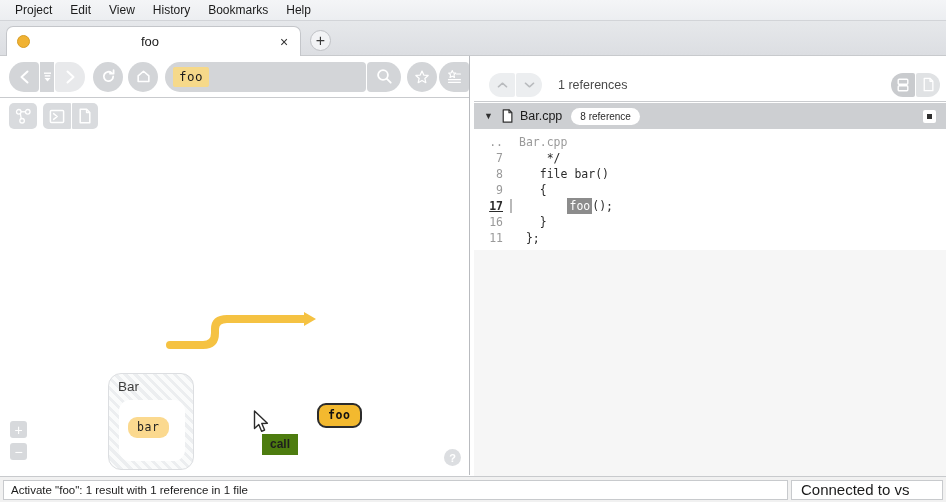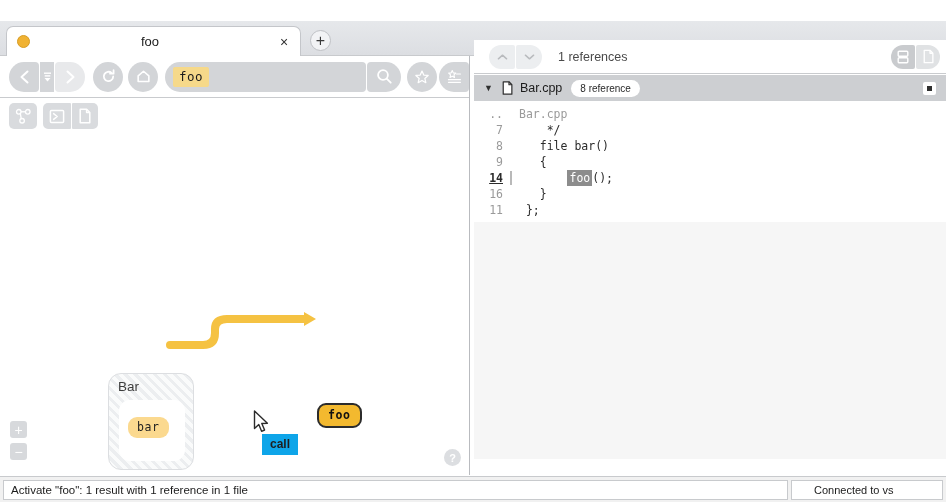--- a/index.html
+++ b/index.html
@@ -57,21 +57,21 @@
     display: flex; align-items: center; justify-content: center;
     font-size: 16px; color: #3a3a3a; line-height: 1;
   }
 
   
   .left-pane {
     position: absolute; left: 0; top: 56px; width: 470px; height: 419px;
     background: #ffffff; border-right: 1px solid #b9bbbf;
   }
   .right-pane {
-    position: absolute; left: 474px; top: 40px; width: 472px; height: 419px;
+    position: absolute; left: 474px; top: 68px; width: 472px; height: 419px;
     background: #ffffff;
   }
   .splitter {
     position: absolute; left: 470px; top: 56px; width: 4px; height: 419px;
     background: #ffffff;
   }
 
   
   .searchbar {
     position: absolute; left: 0; top: 0; width: 469px; height: 42px;
@@ -175,21 +175,21 @@
     position: absolute; left: 317px; top: 270px;
     padding: 3px 9px 4px;
     background: #f3b92f; border: 2px solid #2c2c2c; border-radius: 9px;
     font-family: "DejaVu Sans Mono", monospace; font-size: 11.5px;
     font-weight: bold; color: #111; letter-spacing: .6px;
     z-index: 5;
   }
   .edge-svg { position: absolute; left: 0; top: 0; width: 469px; height: 342px; }
   .edge-label {
     position: absolute; left: 262px; top: 301px;
-    background: #0ea5e9; color: #1e1e1e;
+    background: #4d7c0f; color: #1e1e1e;
     font-size: 12px; font-weight: bold;
     padding: 3px 8px 4px; z-index: 6;
   }
   .cursor-arrow { position: absolute; left: 253px; top: 277px; z-index: 8; }
 
   
   .code-header {
     position: absolute; left: 0; top: 0; width: 472px; height: 34px;
     background: #ffffff; border-bottom: 1px solid #c9cbce;
     display: flex; align-items: center;
@@ -256,29 +256,37 @@
   }
   .sb-main {
     flex: 1; margin: 2px 0 2px 3px; height: 20px;
     background: #ffffff; border: 1px solid #c8cacd;
     display: flex; align-items: center; padding-left: 7px;
     font-size: 11.5px; color: #1b1b1b;
   }
   .sb-right {
     width: 152px; height: 20px; margin: 2px 3px 2px 3px;
     background: #ffffff; border: 1px solid #c8cacd;
-    display: flex; align-items: center; padding-left: 22px;
-    font-size: 11px; color: #1b1b1b;
+    display: flex; align-items: center; padding-left: 9px;
+    font-size: 15px; color: #1b1b1b;
   }
 </style>
 </head>
 <body>
 
 <div id="app">
 
+  <div class="menubar">
+    <div class="menu-item">Project</div>
+    <div class="menu-item">Edit</div>
+    <div class="menu-item">View</div>
+    <div class="menu-item">History</div>
+    <div class="menu-item">Bookmarks</div>
+    <div class="menu-item">Help</div>
+  </div>
 
   <div class="tabbar">
     <div class="tab">
       <div class="tab-dot"></div>
       <div class="tab-title">foo</div>
       <div class="tab-close">×</div>
     </div>
     <div class="tab-new">+</div>
   </div>
 
@@ -462,21 +470,21 @@
           <span class="src">   file bar()</span>
         </div>
 
         <div class="code-row">
           <span class="ln">9</span>
           <span class="caret-col"></span>
           <span class="src">   {</span>
         </div>
 
         <div class="code-row">
-          <span class="ln current">14</span>
+          <span class="ln current">17</span>
           <span class="caret-col on"></span>
           <span class="src">       </span>
             <span class="hl-token">foo</span>
             <span class="src">();</span>
         </div>
 
         <div class="code-row">
           <span class="ln">16</span>
           <span class="caret-col"></span>
           <span class="src">   }</span>

